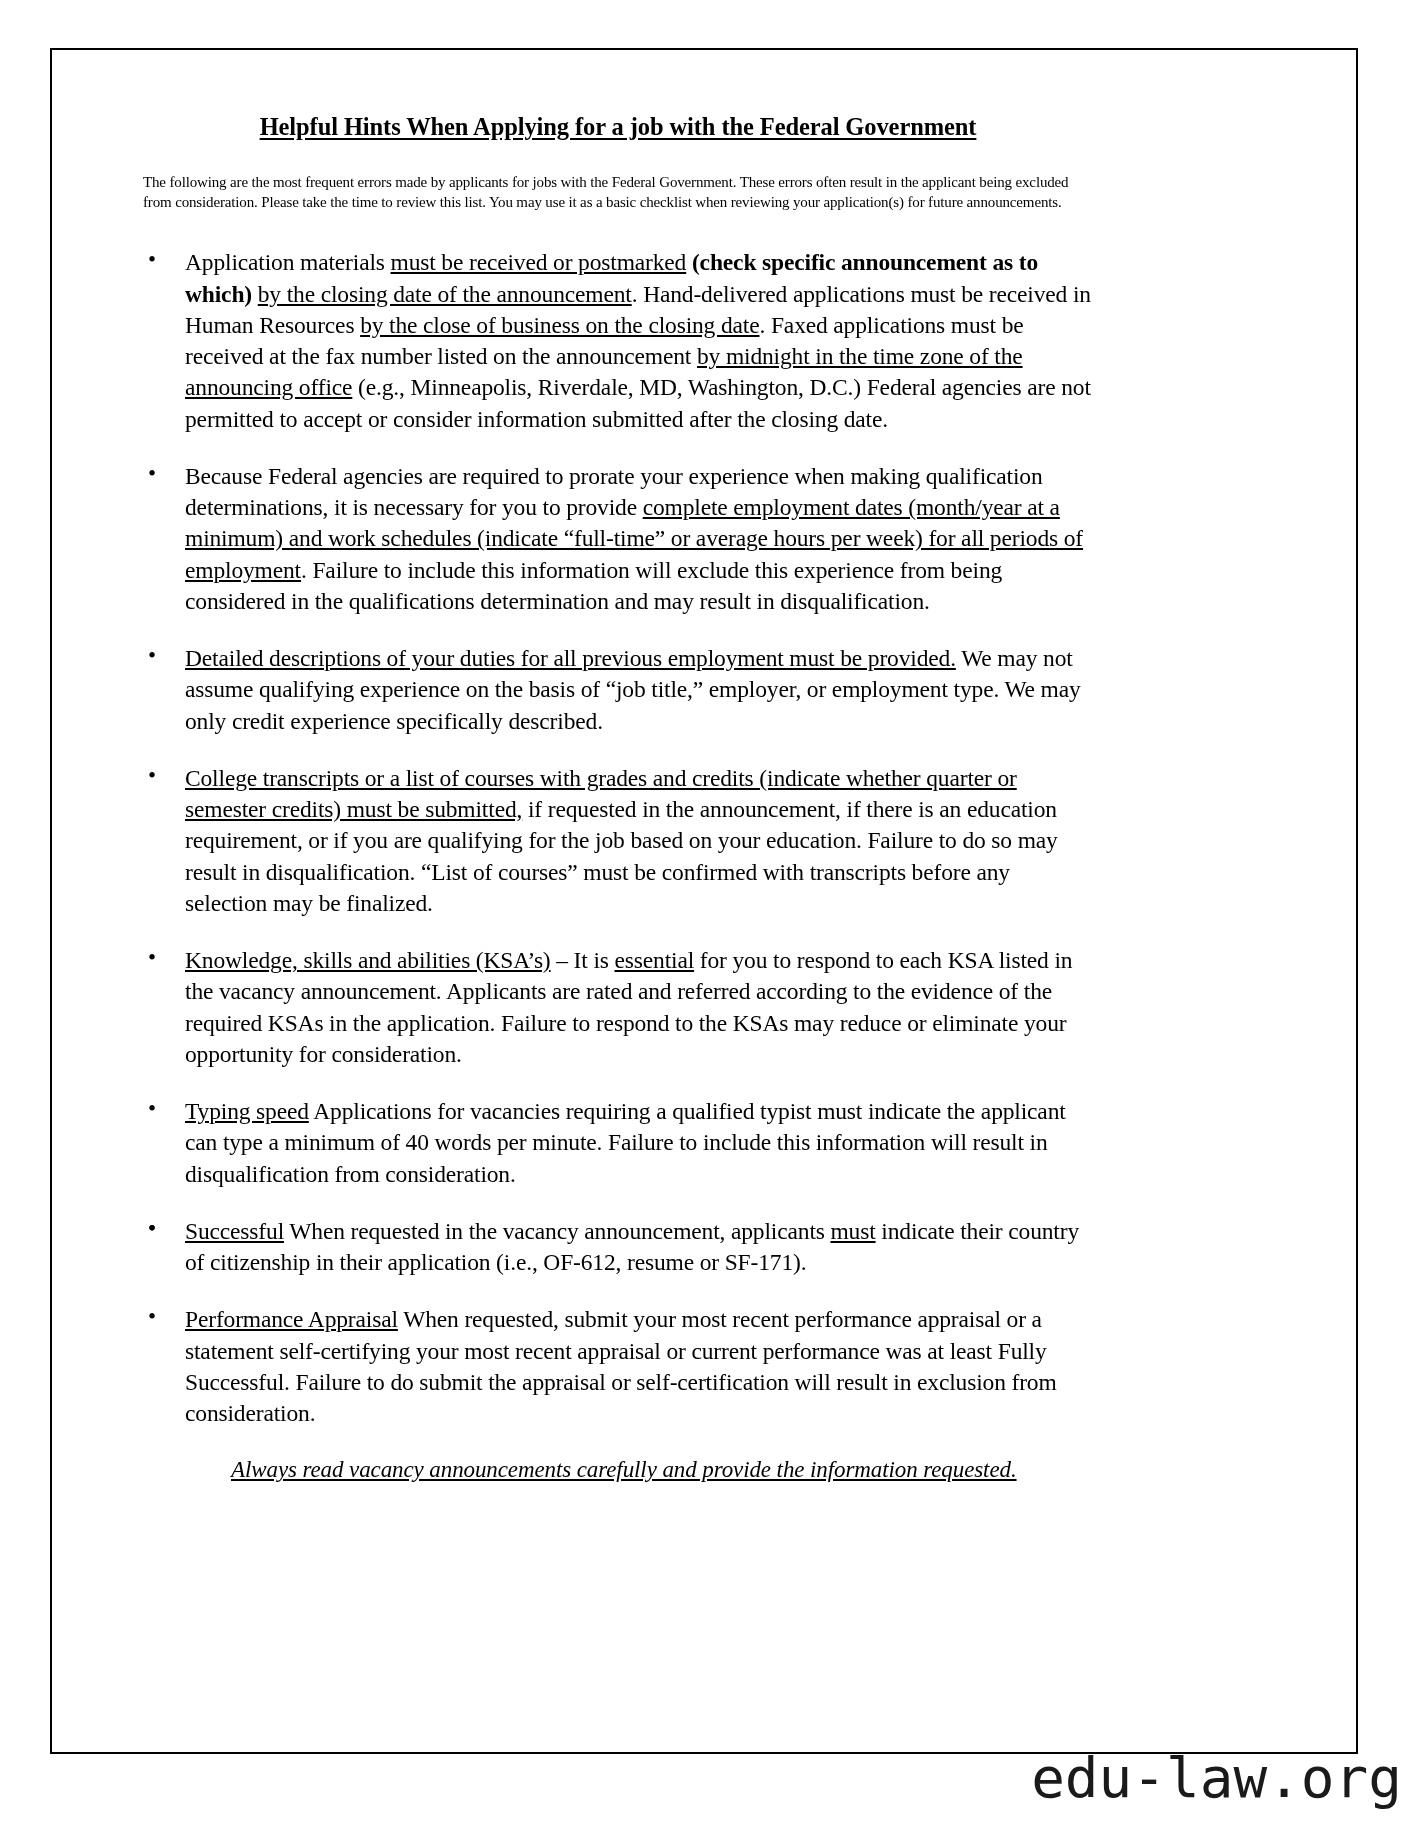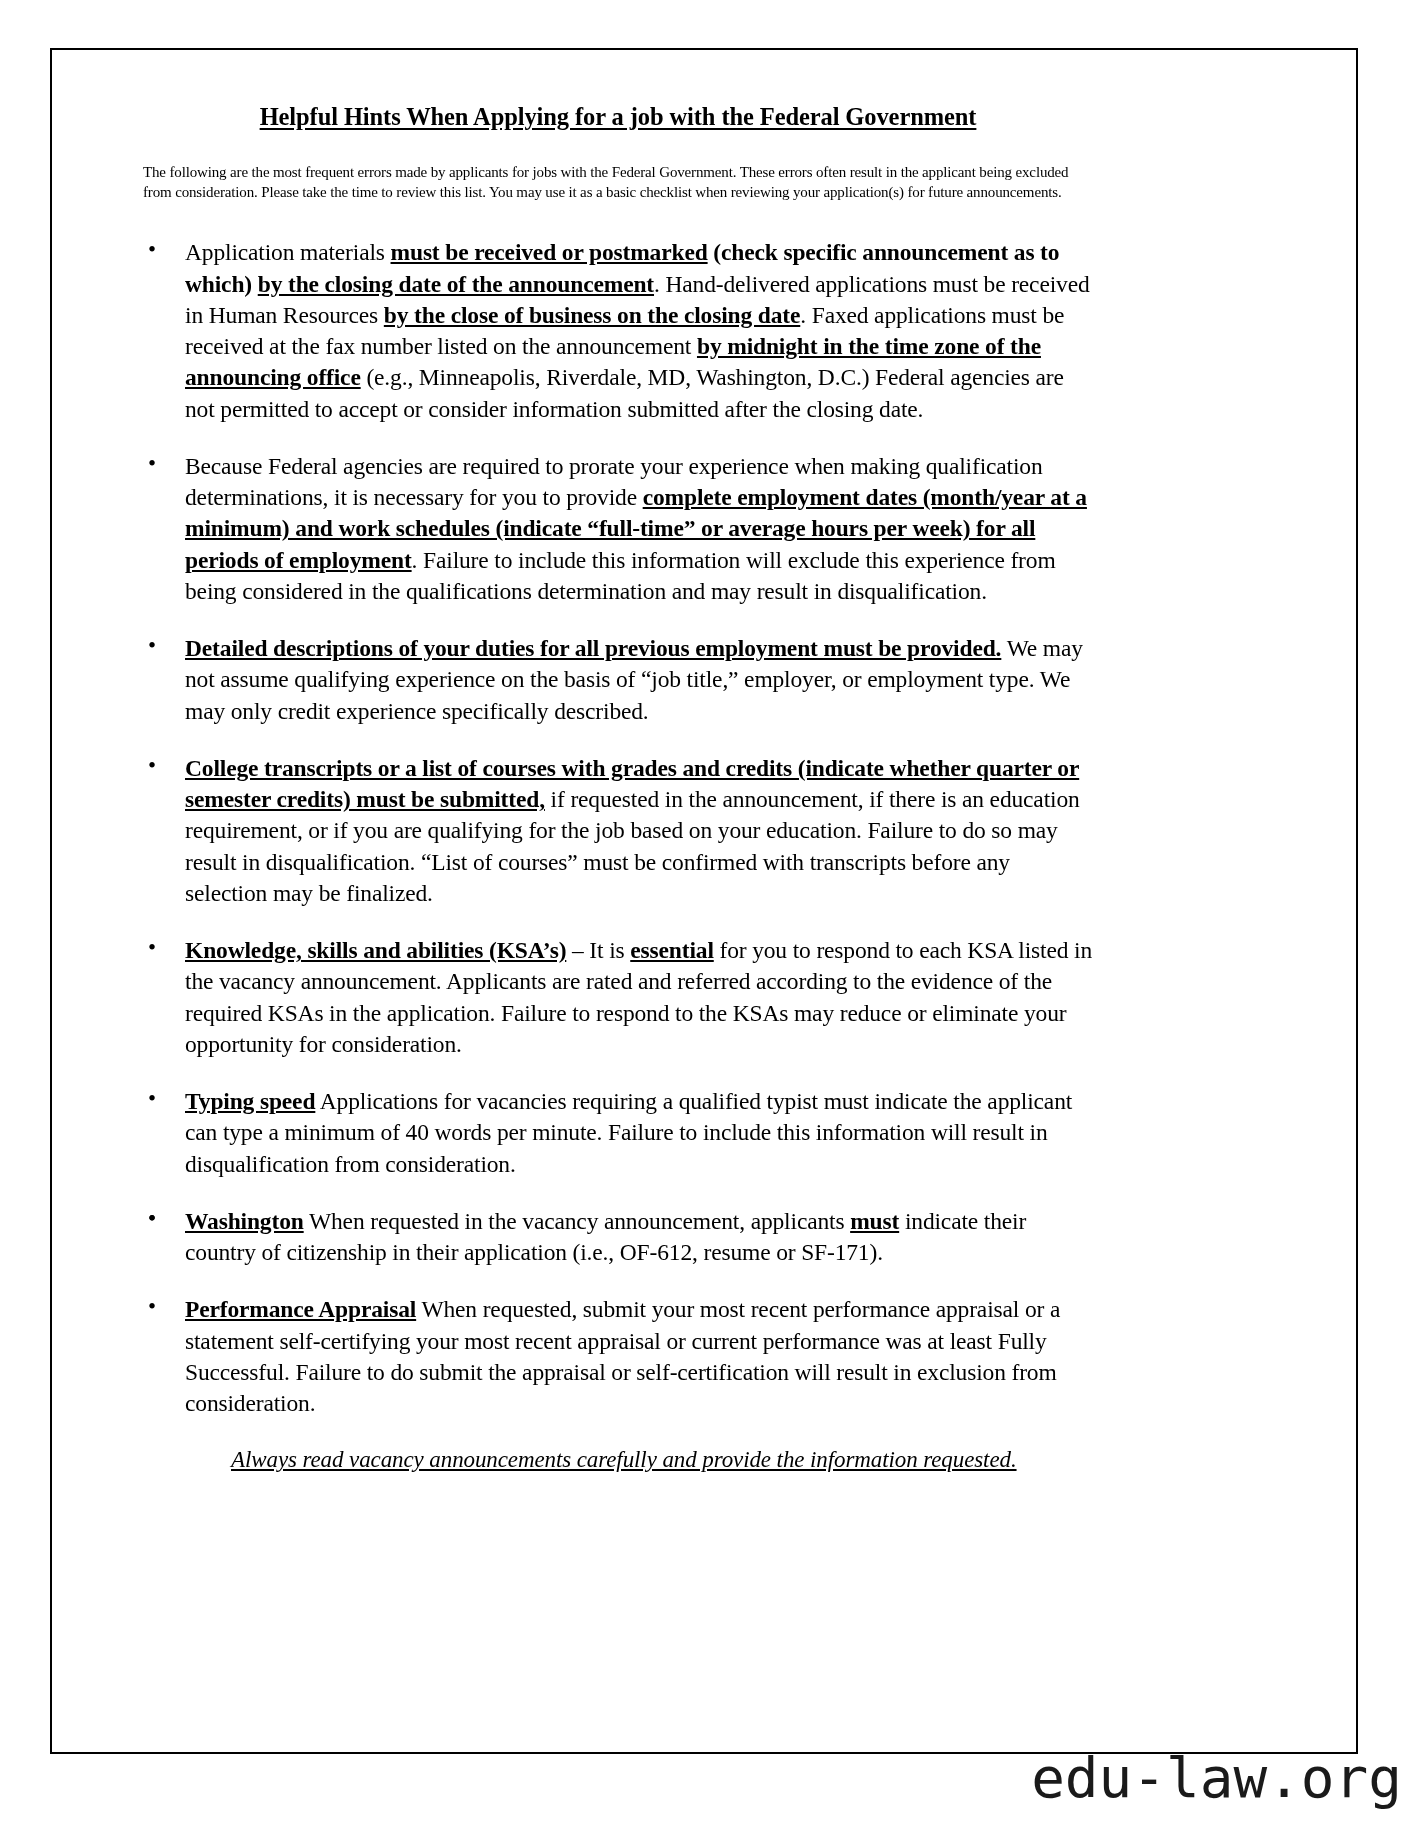--- a/index.html
+++ b/index.html
@@ -24,21 +24,21 @@
     width: 1308px;
     height: 1706px;
     border: 2px solid #000000;
     box-sizing: border-box;
     pointer-events: none;
   }
 
   #content {
     position: absolute;
     left: 143px;
-    top: 102px;
+    top: 112px;
     width: 950px;
   }
 
   #doc-title {
     text-align: center;
     font-weight: bold;
     font-size: 24.5px;
     letter-spacing: -0.1px;
     margin: 0 0 0 0;
     padding: 0;
@@ -75,21 +75,21 @@
   ul#hints li .bullet-dot {
     position: absolute;
     left: 5px;
     top: -2px;
     font-size: 23px;
     line-height: 1.33;
   }
 
   b { font-weight: bold; }
   .bu {
-    font-weight: bold;
+    font-weight: normal;
     text-decoration: underline;
     text-underline-offset: 2px;
   }
 
   #closing {
     margin-top: 22px;
     margin-left: 88px;
     font-style: italic;
     font-size: 23px;
     line-height: 1.33;
@@ -121,21 +121,21 @@
   <p id="intro">The following are the most frequent errors made by applicants for jobs with the Federal Government.  These errors often result in the applicant being excluded from consideration.  Please take the time to review this list.  You may use it as a basic checklist when reviewing your application(s) for future announcements.</p>
 
   <ul id="hints">
       <li><span class="bullet-dot">•</span><span><span>Application materials </span><span class="bu">must be received or postmarked</span><b> (check specific announcement as to which) </b><span class="bu">by the closing date of the announcement</span><span>.  Hand-delivered applications must be received in Human Resources </span><span class="bu">by the close of business on the closing date</span><span>.  Faxed applications must be received at the fax number listed on the announcement </span><span class="bu">by midnight in the time zone of the announcing office</span><span> (e.g., Minneapolis, Riverdale, MD, Washington, D.C.)  Federal agencies are not permitted to accept or consider information submitted after the closing date.</span></span></li>
       <li><span class="bullet-dot">•</span><span><span>Because Federal agencies are required to prorate your experience when making qualification determinations, it is necessary for you to provide </span><span class="bu">complete employment dates (month/year at a minimum) and work schedules (indicate “full-time” or average hours per week) for all periods of employment</span><span>.   Failure to include this information will exclude this experience from being considered in the qualifications determination and may result in disqualification.</span></span></li>
       <li><span class="bullet-dot">•</span><span><span class="bu">Detailed descriptions of your duties for all previous employment must be provided.</span><span>  We may not assume qualifying experience on the basis of “job title,” employer, or employment type.  We may only credit experience specifically described.</span></span></li>
       <li><span class="bullet-dot">•</span><span><span class="bu">College transcripts or a list of courses with grades and credits (indicate whether quarter or semester credits) must be submitted,</span><span> if requested in the announcement, if there is an education requirement, or if you are qualifying for the job based on your education.  Failure to do so may result in disqualification.  “List of courses” must be confirmed with transcripts before any selection may be finalized.</span></span></li>
       <li><span class="bullet-dot">•</span><span><span class="bu">Knowledge, skills and abilities (KSA’s)</span><span> – It is </span><span class="bu">essential</span><span> for you to respond to each KSA listed in the vacancy announcement.  Applicants are rated and referred according to the evidence of the required KSAs in the application.  Failure to respond to the KSAs may reduce or eliminate your opportunity for consideration.</span></span></li>
       <li><span class="bullet-dot">•</span><span><span class="bu">Typing speed</span><span>   Applications for vacancies requiring a qualified typist must indicate the applicant can type a minimum of 40 words per minute.   Failure to include this information will result in disqualification from consideration.</span></span></li>
       <li><span class="bullet-dot">•</span></li>
-      <li><span class="bullet-dot">•</span><span><span class="bu">Washington</span><span> When requested in the vacancy announcement, applicants </span><span class="bu">must</span><span> indicate their country of citizenship in their application (i.e., OF-612, resume or SF-171).</span></span></li>
+      <li><span class="bullet-dot">•</span><span><span class="bu">Successful</span><span> When requested in the vacancy announcement, applicants </span><span class="bu">must</span><span> indicate their country of citizenship in their application (i.e., OF-612, resume or SF-171).</span></span></li>
       <li><span class="bullet-dot">•</span><span><span class="bu">Performance Appraisal</span><span> When requested, submit your most recent performance appraisal or a statement self-certifying your most recent appraisal or current performance was at least Fully Successful.  Failure to do submit the appraisal or self-certification will result in exclusion from consideration.</span></span></li>
     </ul>
 
   <p id="closing">Always read vacancy announcements carefully and provide the information requested.</p>
 
 </div>
 
 <div id="watermark">edu-law.org</div>
 
 </body></html>

